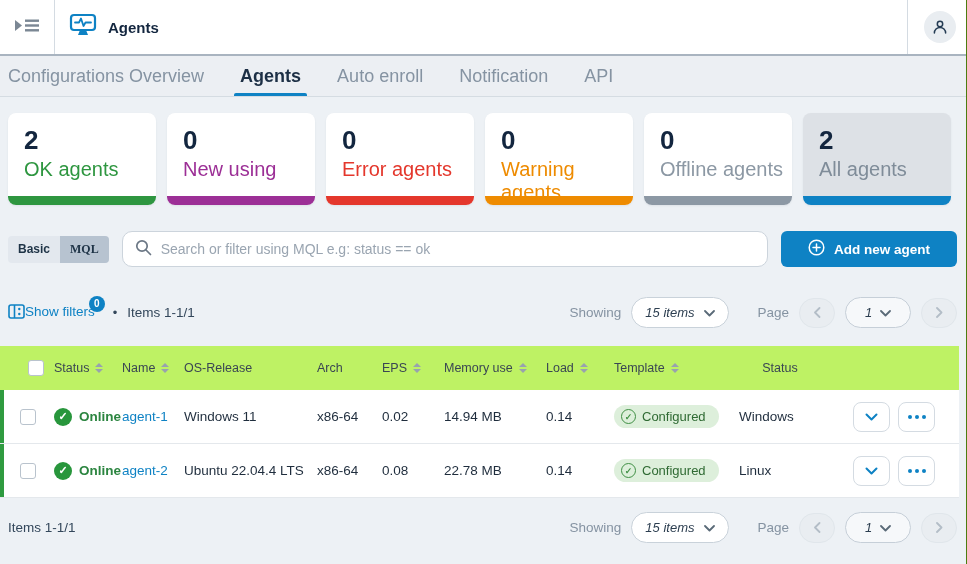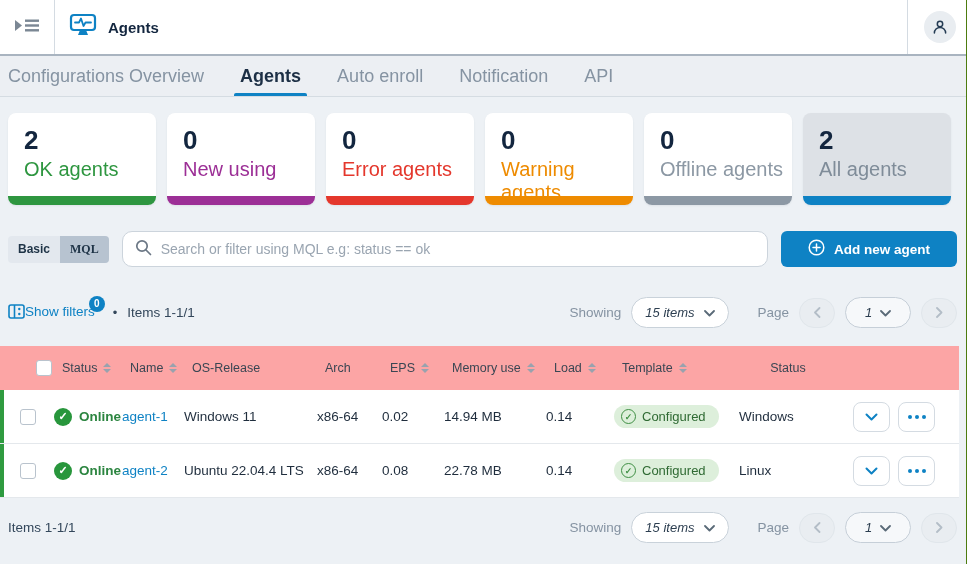--- a/index.html
+++ b/index.html
@@ -48,21 +48,21 @@
   .items-label { color:#33475b; font-size:13.5px; }
   .tb-right { display:flex; align-items:center; gap:10px; }
   .muted { color:#8593a2; font-size:13.5px; }
   .pill { height:31px; background:#fff; border:1px solid #c9d2da; border-radius:16px; display:flex; align-items:center; gap:10px; padding:0 13px; font-size:13px; color:#2c3e50; cursor:pointer;font-style:italic; }
   .page-pill { background:#f6f8fa; border:1px solid #c6cfd8; width:66px; justify-content:center; gap:8px; }
   .nav-btn { width:36px; height:30px; border-radius:15px; background:#e9edf1; border:1px solid #e0e6eb; display:flex; align-items:center; justify-content:center; cursor:default; }
   .gap6 { width:8px; }
   
   .table-wrap { margin:18px 7px 0 0; background:#fff; }
   .trow { display:grid; grid-template-columns:46px 68px 62px 133px 65px 62px 102px 68px 125px 98px 1fr; align-items:center; }
-  .thead { background:#fca5a5; height:44px; font-size:12.5px; color:#3a4653;padding-left:8px; }
+  .thead { background:#bef264; height:44px; font-size:12.5px; color:#3a4653; }
   .th { display:flex; align-items:center; padding-left:8px; }
   .th.center { justify-content:center; padding-left:0; }
   .sort { display:inline-flex; flex-direction:column; gap:2px; margin-left:6px; }
   .sort i { width:0; height:0; border-left:4px solid transparent; border-right:4px solid transparent; display:block; }
   .sort .up { border-bottom:4px solid #98a2ae; }
   .sort .down { border-top:4px solid #98a2ae; }
   .cb { appearance:none; -webkit-appearance:none; width:16px; height:16px; border:1px solid #b9c3cd; border-radius:3px; background:#fff; margin-left:20px; cursor:pointer; }
   .data-row { height:54px; border-bottom:1px solid #e4e8ec; font-size:13.5px; color:#1f2d3d; position:relative; background:#fff; }
   .data-row::before { content:""; position:absolute; left:0; top:0; bottom:0; width:4px; background:#2f9b40; }
   .cell { padding-left:8px; display:flex; align-items:center; }

